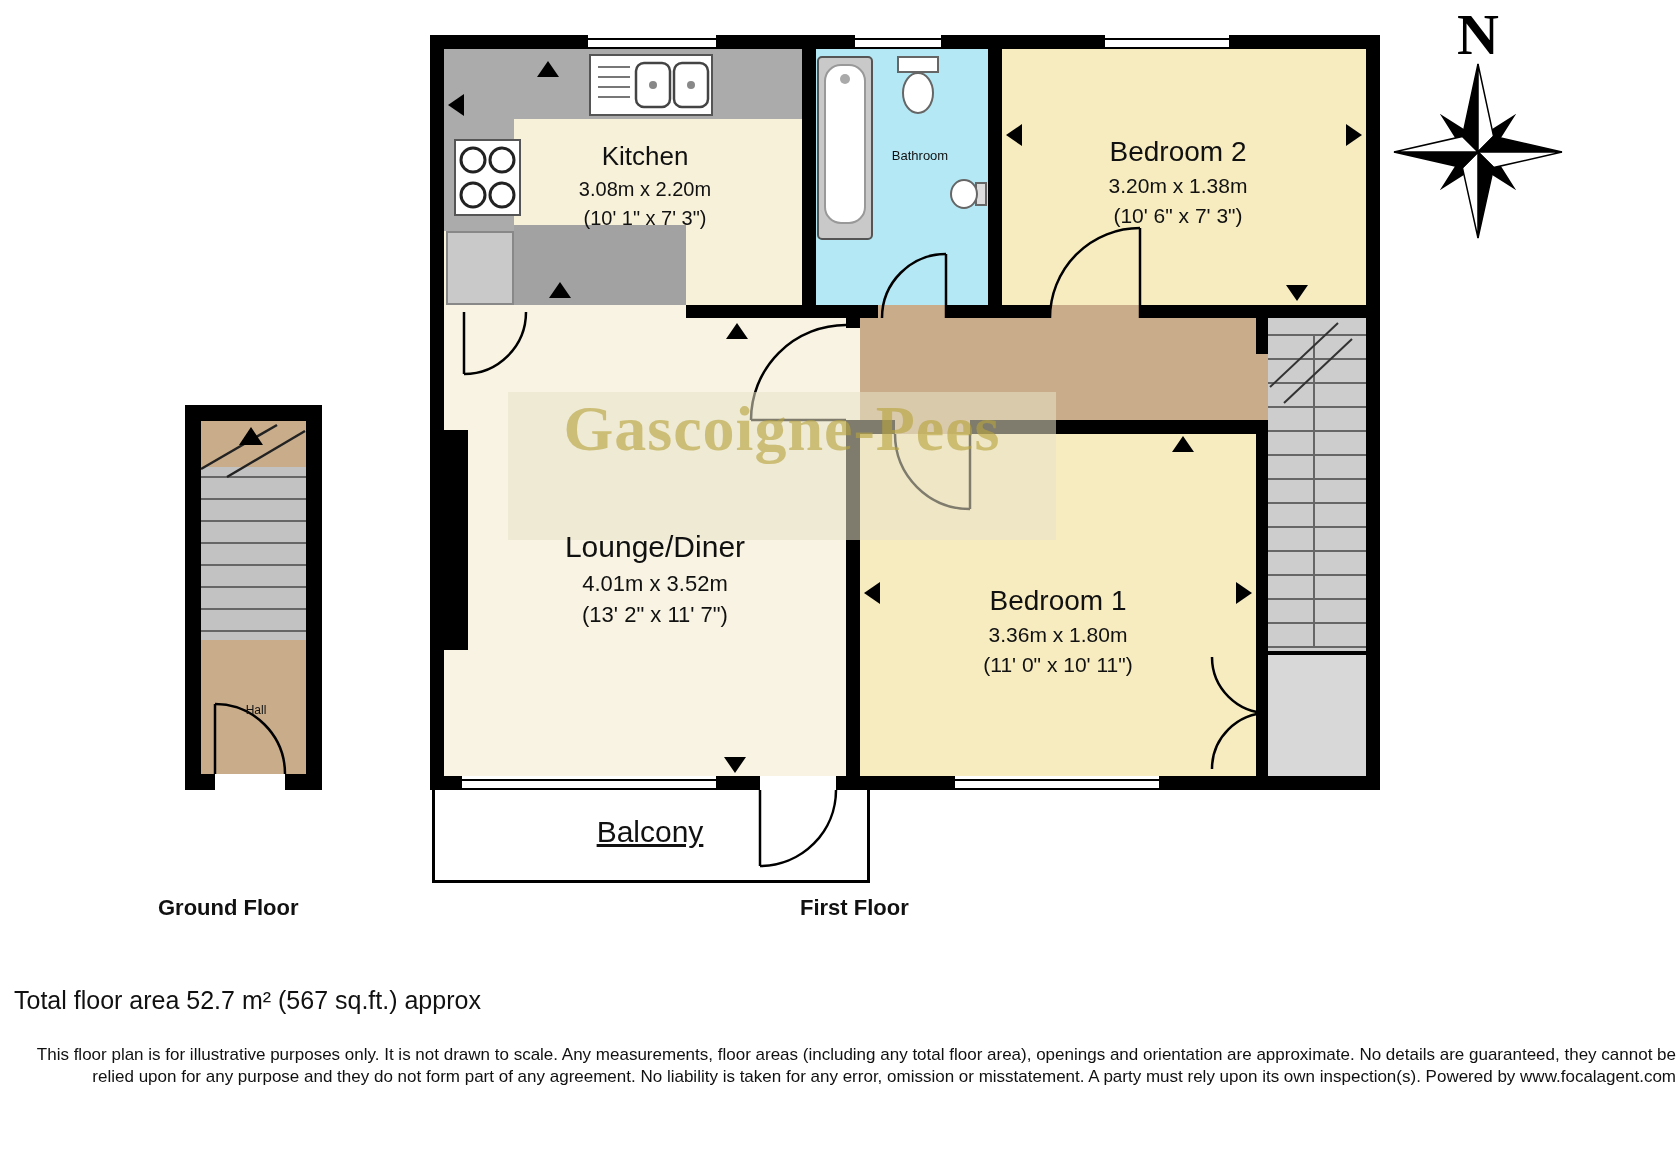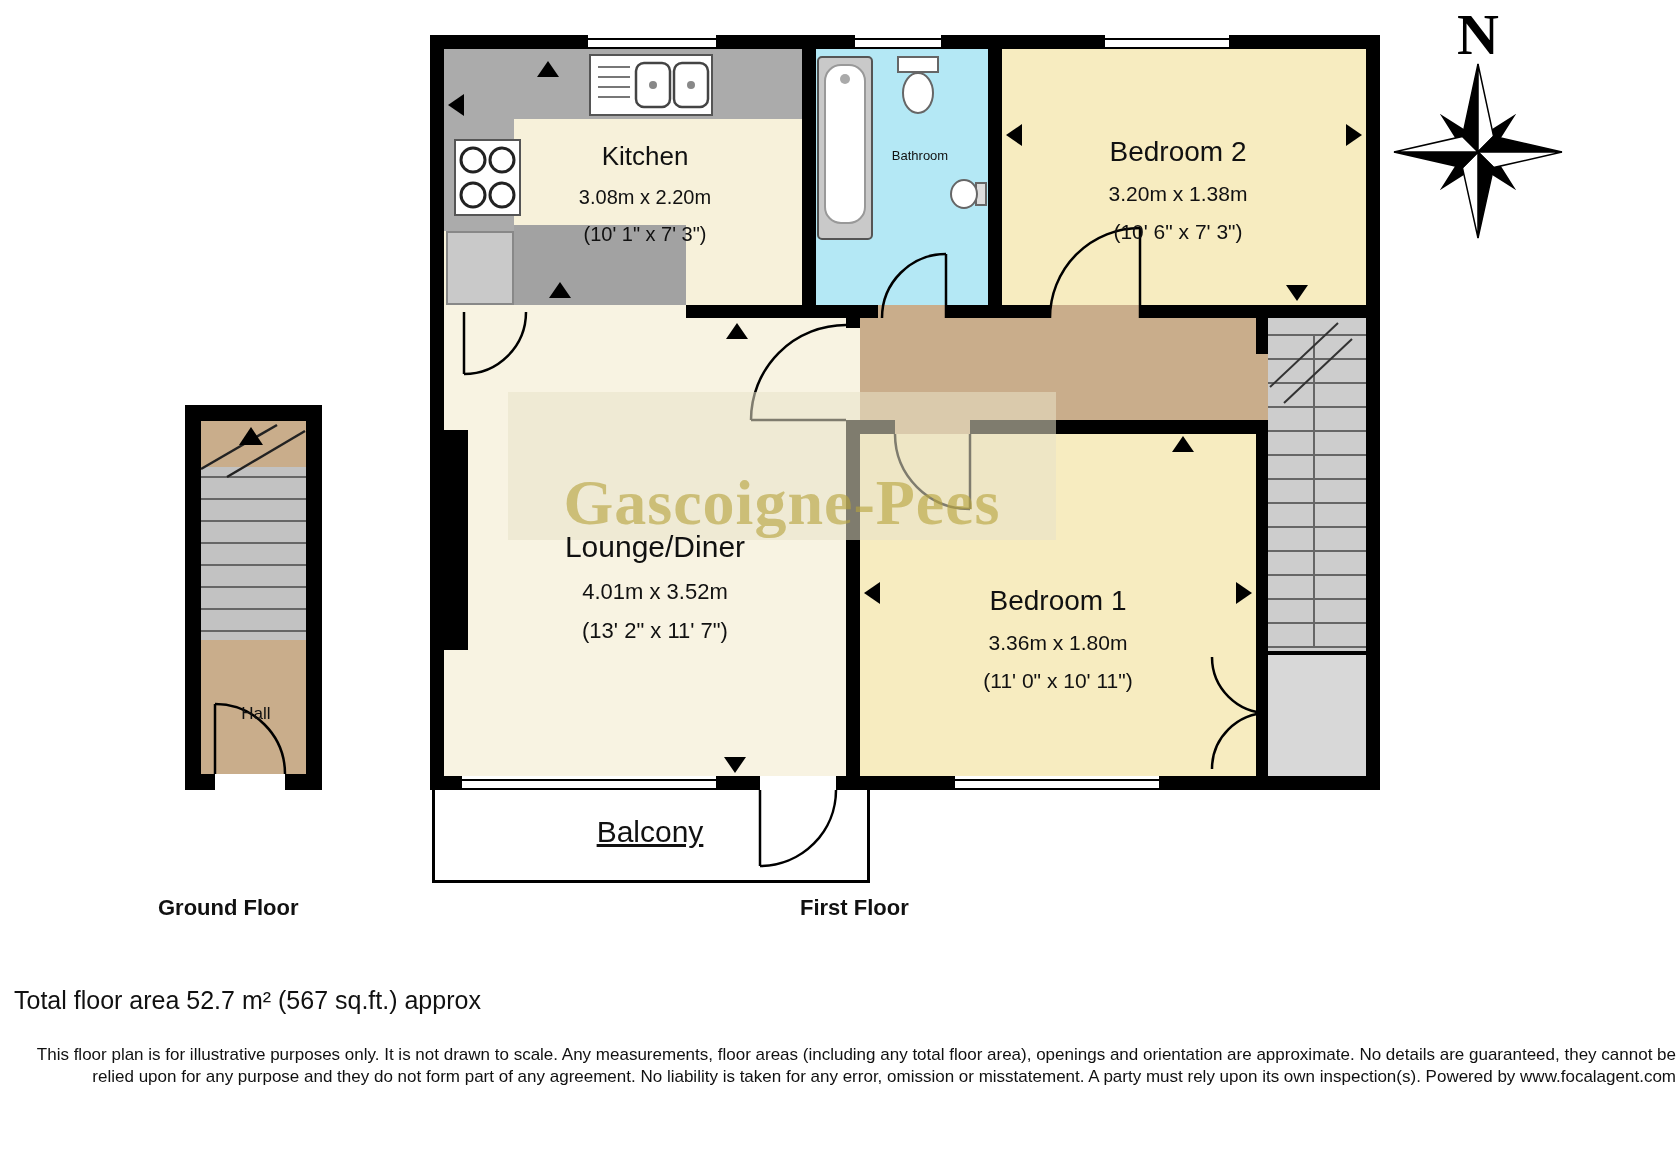--- a/index.html
+++ b/index.html
@@ -11,24 +11,24 @@
   body{font-family:"Liberation Sans", sans-serif;color:#111;}
   #canvas{position:relative;width:1680px;height:1168px;background:#fff;overflow:hidden;}
   .abs{position:absolute;}
   .wall{position:absolute;background:var(--wall);}
   .room{position:absolute;}
   .win{position:absolute;height:14px;background:#fff;}
   .win::before{content:"";position:absolute;left:0;right:0;top:3px;height:7px;
     border-top:2px solid #000;border-bottom:2px solid #000;}
   .gap{position:absolute;background:#fff;}
   .lbl{position:absolute;text-align:center;color:#111;z-index:7;line-height:1.25;}
-  .lbl .d{margin-top:12px;}
+  .lbl .d{margin-top:4px;}
   .floorcap{position:absolute;text-align:left;font-weight:bold;font-size:22px;z-index:7;}
   #watermark{position:absolute;left:508px;top:392px;width:548px;height:148px;z-index:6;
-    background:rgba(231,226,201,0.55);display:flex;align-items:flex-end;justify-content:center;}
+    background:rgba(231,226,201,0.55);display:flex;align-items:flex-start;justify-content:center;}
   #watermark .wm-text{font-family:"Liberation Serif", serif;font-weight:700;font-size:64px;
     color:rgba(183,163,62,0.62);letter-spacing:1px;white-space:nowrap;}
   #total-area{position:absolute;left:14px;top:986px;font-size:25px;z-index:7;}
   #disclaimer{position:absolute;left:4px;top:1044px;width:1672px;text-align:right;
     font-size:17px;line-height:1.32;z-index:7;}
   svg{position:absolute;}
 </style>
 </head>
 <body>
 
@@ -241,21 +241,21 @@
     <div style="font-size:28px;">Bedroom 1</div>
     <div class="d" style="font-size:21px;">3.36m x 1.80m</div>
     <div class="d" style="font-size:21px;">(11' 0" x 10' 11")</div>
   </div>
 
   <div class="lbl" style="left:540px;top:813px;width:220px;">
     <div style="font-size:30px;text-decoration:underline;">Balcony</div>
   </div>
 
   <div class="lbl" style="left:216px;top:703px;width:80px;">
-    <div style="font-size:17px;">Hall</div>
+    <div style="font-size:12px;">Hall</div>
   </div>
 
   <div class="floorcap" style="left:158px;top:895px;width:200px;">Ground Floor</div>
   <div class="floorcap" style="left:800px;top:895px;width:200px;">First Floor</div>
 
   <div id="total-area">Total floor area 52.7 m² (567 sq.ft.) approx</div>
   <div id="disclaimer">This floor plan is for illustrative purposes only. It is not drawn to scale. Any measurements, floor areas (including any total floor area), openings and orientation are approximate. No details are guaranteed, they cannot be relied upon for any purpose and they do not form part of any agreement. No liability is taken for any error, omission or misstatement. A party must rely upon its own inspection(s). Powered by www.focalagent.com</div>
 
 </div>
 

